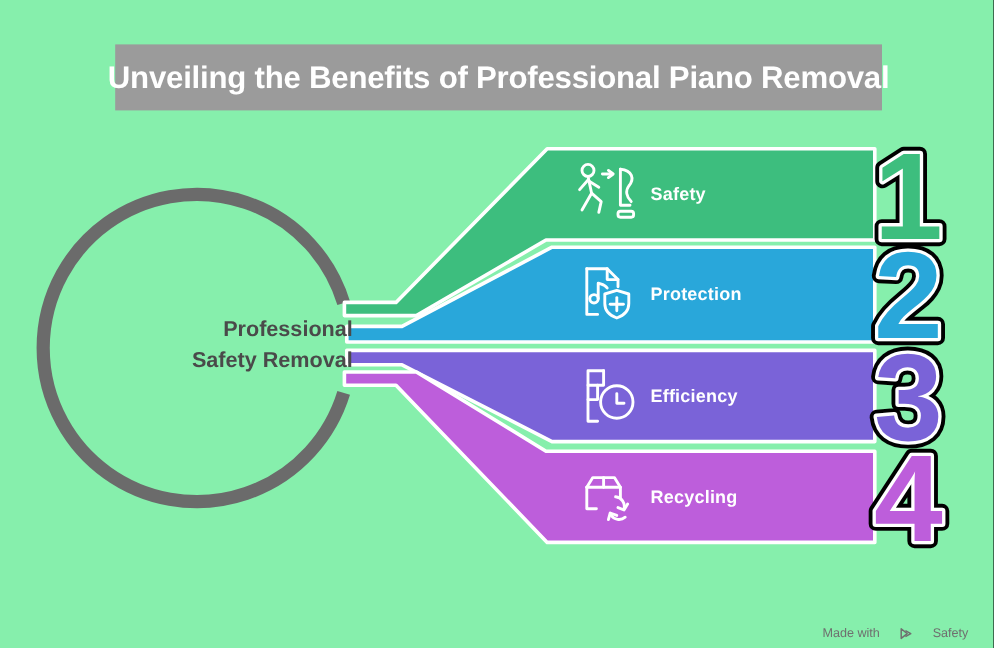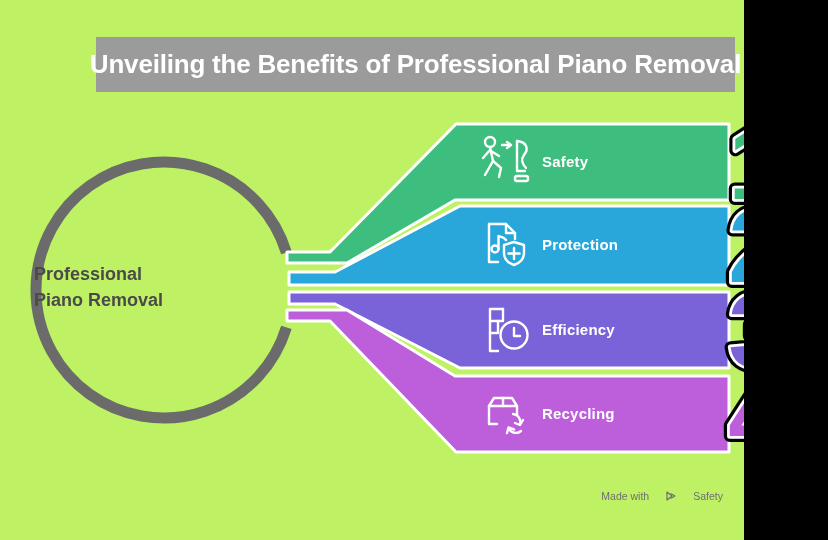--- a/index.html
+++ b/index.html
@@ -1,39 +1,39 @@
 <!DOCTYPE html>
 <html><head>
 <meta charset="utf-8">
 <style>
   html,body{margin:0;padding:0;background:#000;}
   .stage{
-    position:relative;width:744px;height:540px;background:#bef264;overflow:hidden;
+    position:relative;width:828px;height:540px;background:#86efac;overflow:hidden;
     font-family:"Liberation Sans",sans-serif;
   }
   .banner{
     position:absolute;left:96px;top:37px;width:639px;height:55px;
     background:#9b9b9b;display:flex;align-items:center;justify-content:center;
   }
   .banner span{
     color:#fff;font-size:26px;font-weight:bold;letter-spacing:-0.2px;white-space:nowrap;
   }
   .diagram{position:absolute;left:0;top:0;width:828px;height:540px;}
   .hub-text{
-    position:absolute;left:34px;top:261px;width:260px;text-align:left;
+    position:absolute;left:34px;top:261px;width:260px;text-align:right;
     color:#4a4a4a;font-size:18px;font-weight:bold;line-height:26px;
   }
   .ribbon{stroke:#fff;stroke-width:3;stroke-linejoin:round;}
   .icon{fill:none;stroke:#fff;stroke-width:2.4;stroke-linecap:round;stroke-linejoin:round;}
   .band-label{fill:#ffffff;font-size:15px;font-weight:600;letter-spacing:0.2px;}
   .num{font-family:"Liberation Sans",sans-serif;font-weight:bold;font-size:103px;text-anchor:middle;}
   .num-black{fill:none;stroke:#000;stroke-width:12;stroke-linejoin:round;}
   .num-white{fill:none;stroke:#fff;stroke-width:5.5;stroke-linejoin:round;}
   .watermark{
-    position:absolute;right:21px;bottom:38px;display:flex;align-items:center;gap:16px;
+    position:absolute;right:21px;bottom:6px;display:flex;align-items:center;gap:16px;
     color:#6f6f6f;font-size:10.5px;
   }
   .watermark svg{display:block;}
 </style>
 </head>
 <body>
 
 <div class="stage">
 
   <div class="banner">
@@ -115,21 +115,21 @@
     </g>
     <g>
       <text class="num num-black" x="757" y="451">4</text>
       <text class="num num-white" x="757" y="451">4</text>
       <text class="num" x="757" y="451" fill="#bd5edb">4</text>
     </g>
   </svg>
 
   <div class="hub-text">
     <div>Professional</div>
-    <div>Piano Removal</div>
+    <div>Safety Removal</div>
   </div>
 
   <div class="watermark">
     <span>Made with</span>
     <svg width="12" height="12" viewBox="0 0 12 12">
       <path d="M2 2 L7 6 L2 10 Z" fill="none" stroke="#6f6f6f" stroke-width="1.2" stroke-linejoin="round"></path>
       <path d="M5.5 3.5 L10 6 L5.5 8.5" fill="none" stroke="#6f6f6f" stroke-width="1.2" stroke-linejoin="round"></path>
     </svg>
     <span>Safety</span>
   </div>

